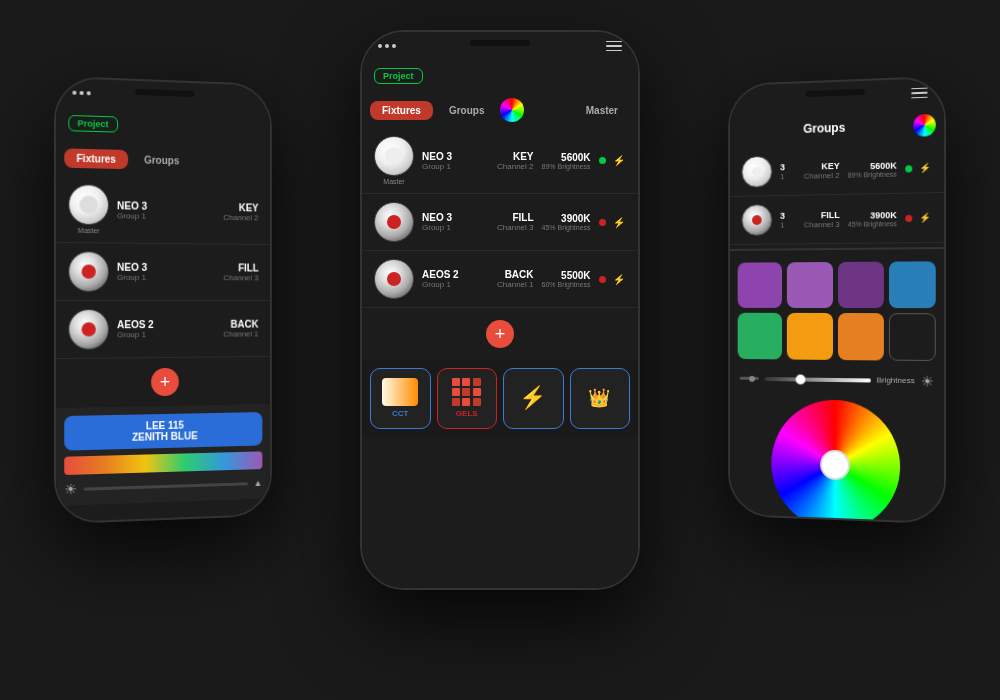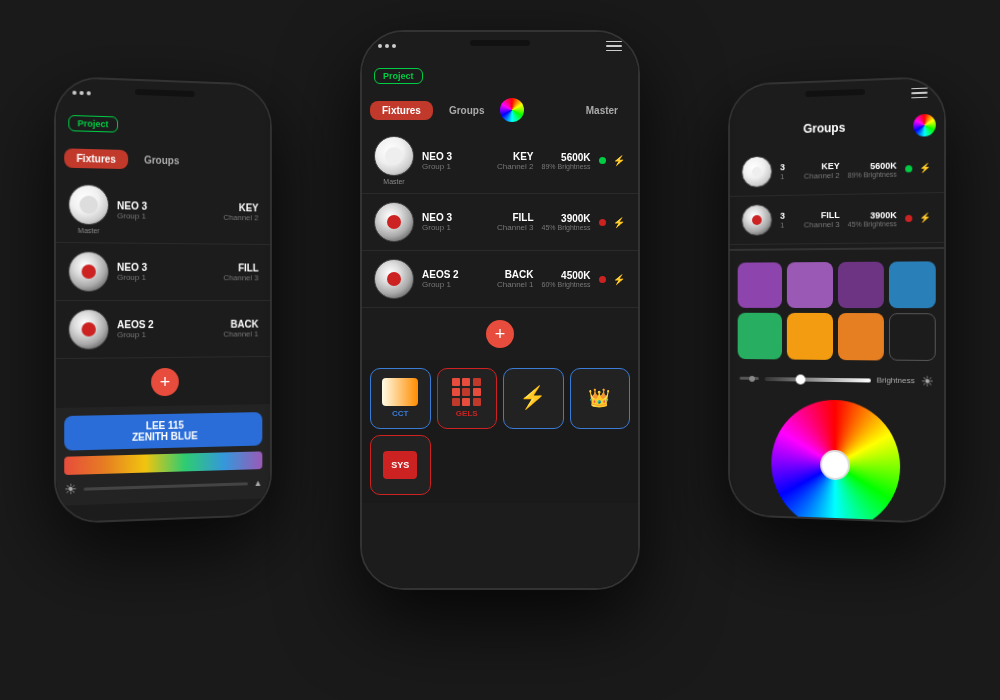--- a/index.html
+++ b/index.html
@@ -679,21 +679,21 @@
           </div>
           <div class="fixture-info">
             <div class="fixture-name">AEOS 2</div>
             <div class="fixture-sub">Group 1</div>
           </div>
           <div style="text-align:right; flex:1">
             <div class="fixture-role">BACK</div>
             <div class="fixture-channel">Channel 1</div>
           </div>
           <div style="text-align:right">
-            <div class="fixture-temp">4500K</div>
+            <div class="fixture-temp">5500K</div>
             <div class="fixture-brightness">60% Brightness</div>
           </div>
           <div class="status-dot red"></div>
           <div class="bolt-icon gray">⚡</div>
         </div>
 
         <div style="text-align:center; padding:6px">
           <div class="add-btn">+</div>
         </div>
       </div>
@@ -722,23 +722,20 @@
         </div>
 
         <div class="icon-cell">
           <span class="lightning-svg">⚡</span>
         </div>
 
         <div class="icon-cell">
           <span class="crown-icon">👑</span>
         </div>
 
-        <div class="icon-cell red-border">
-          <div class="sys-box">SYS</div>
-        </div>
       </div>
     </div>
   </div>
 
   <div class="phone phone-right">
     <div class="phone-notch"></div>
     <div class="phone-screen">
 
       <div class="status-bar">
         <div style="width:16px"></div>

